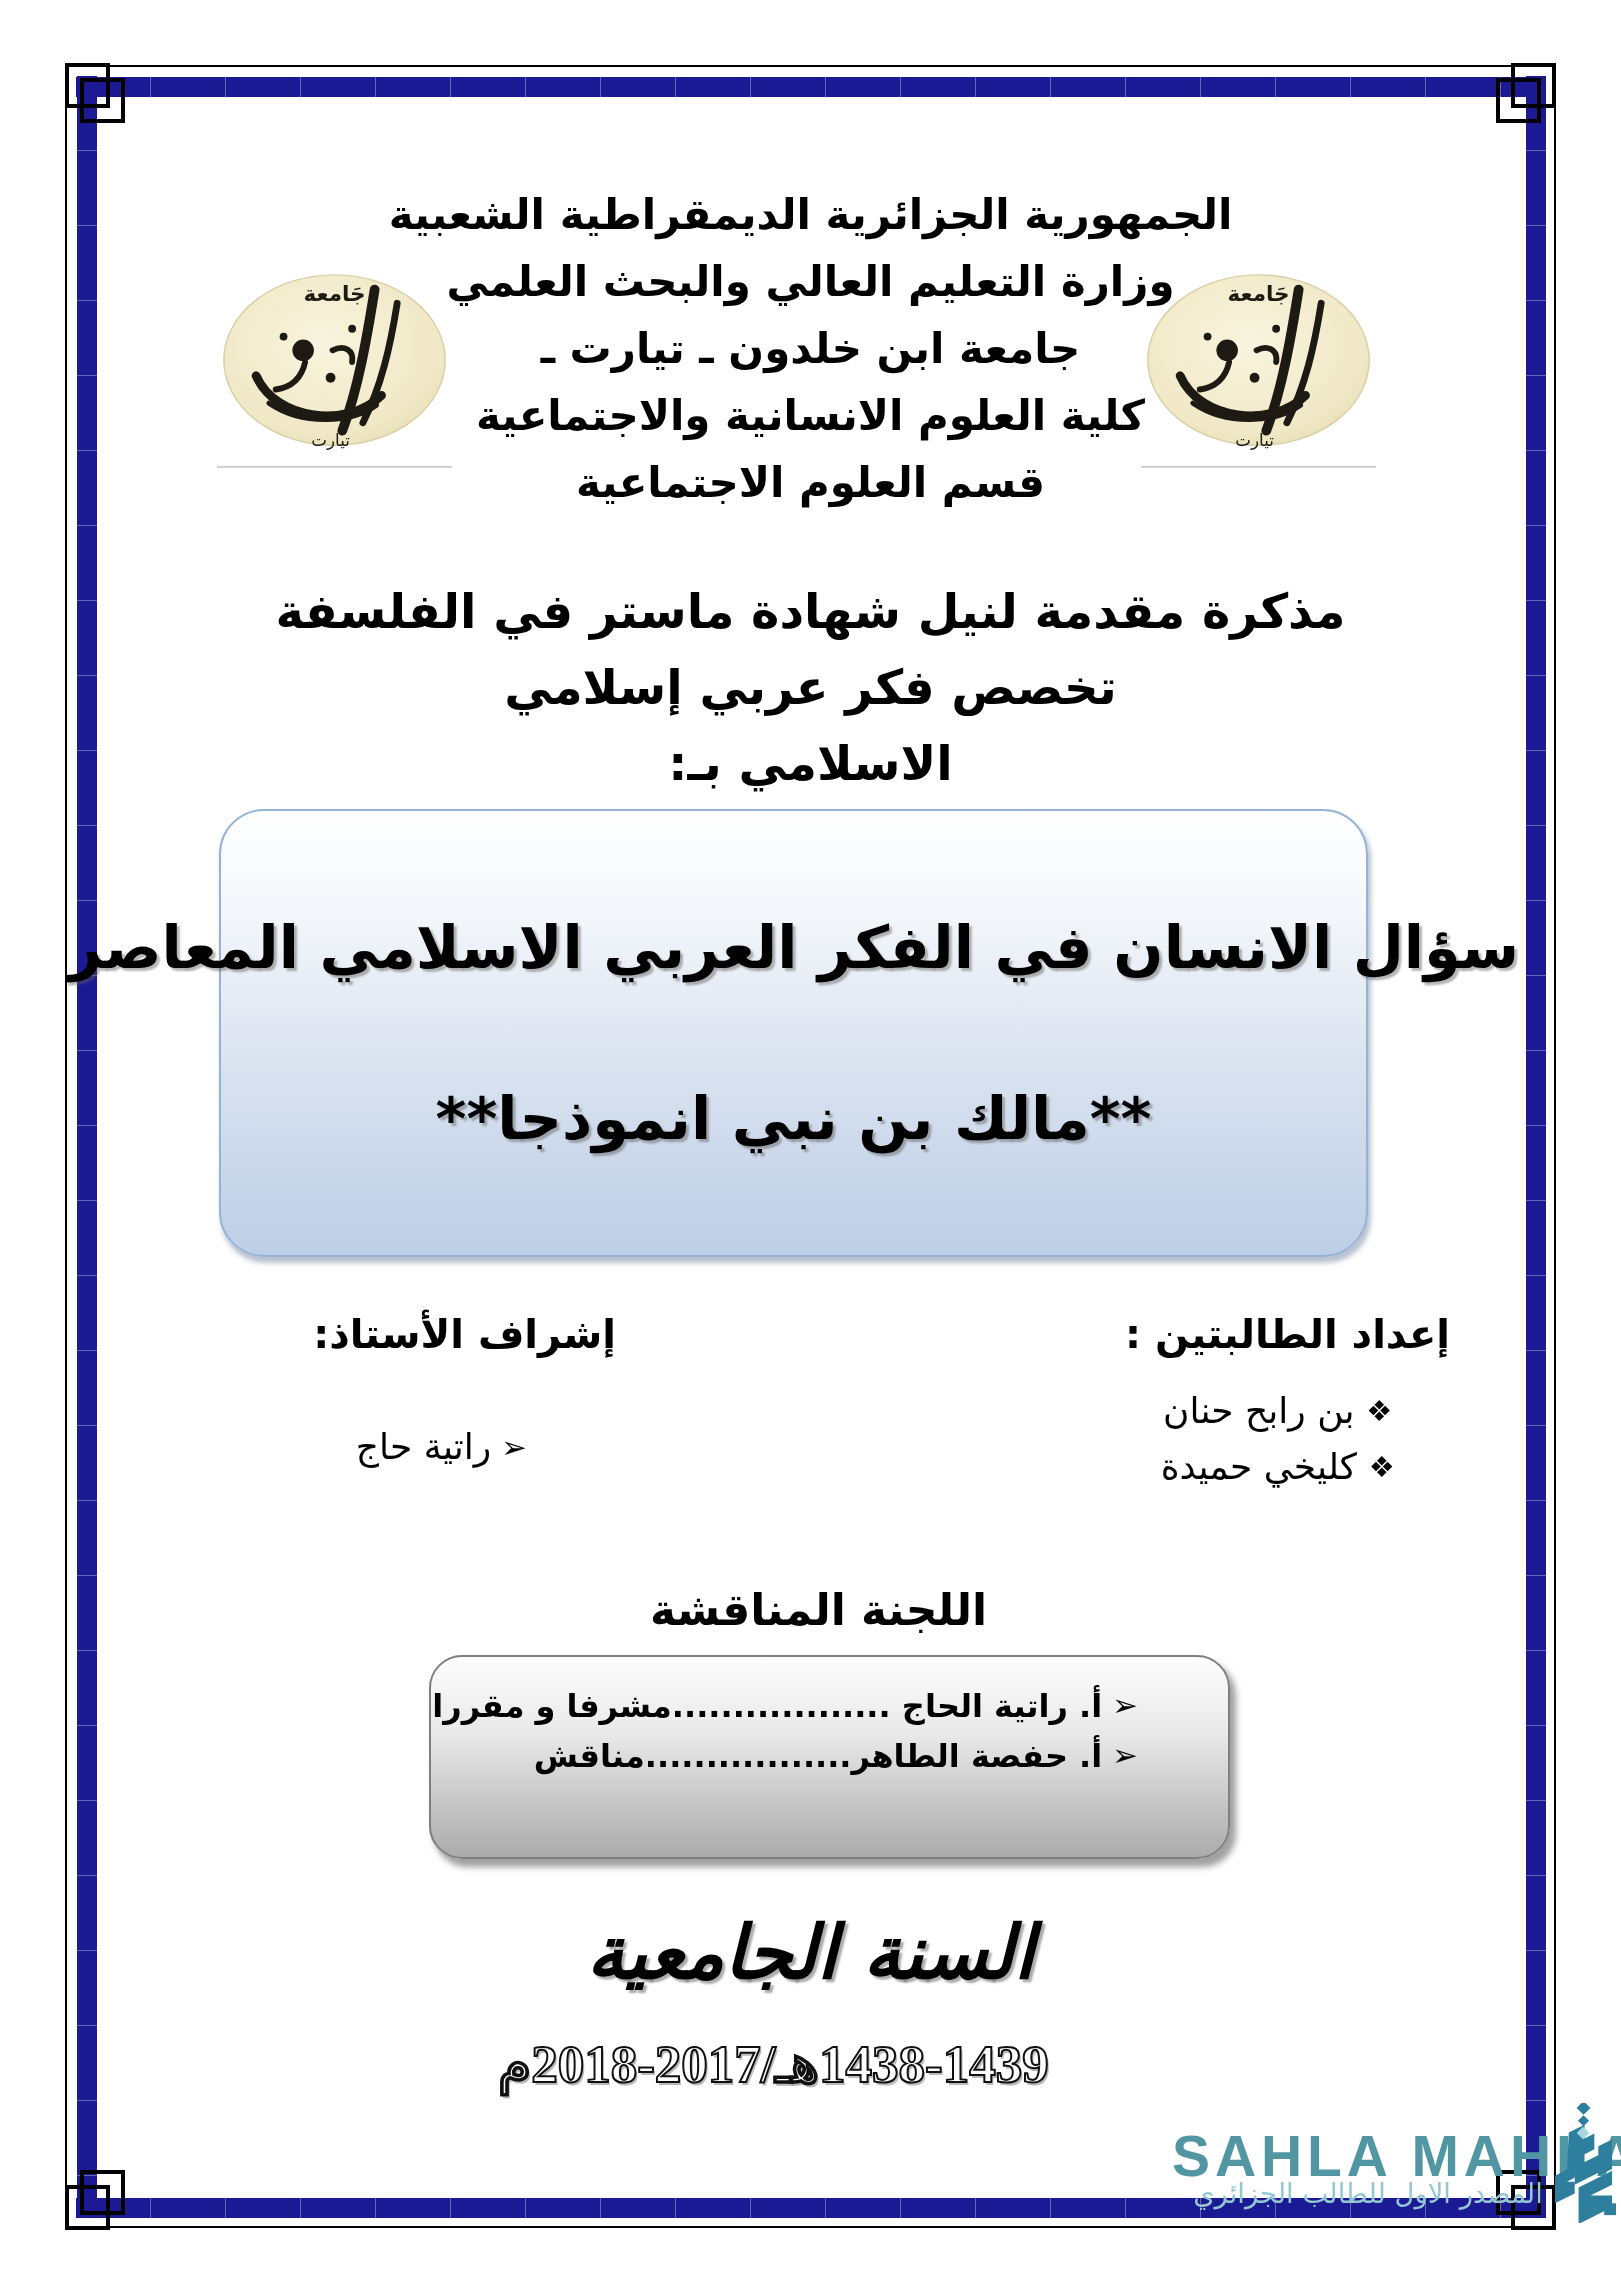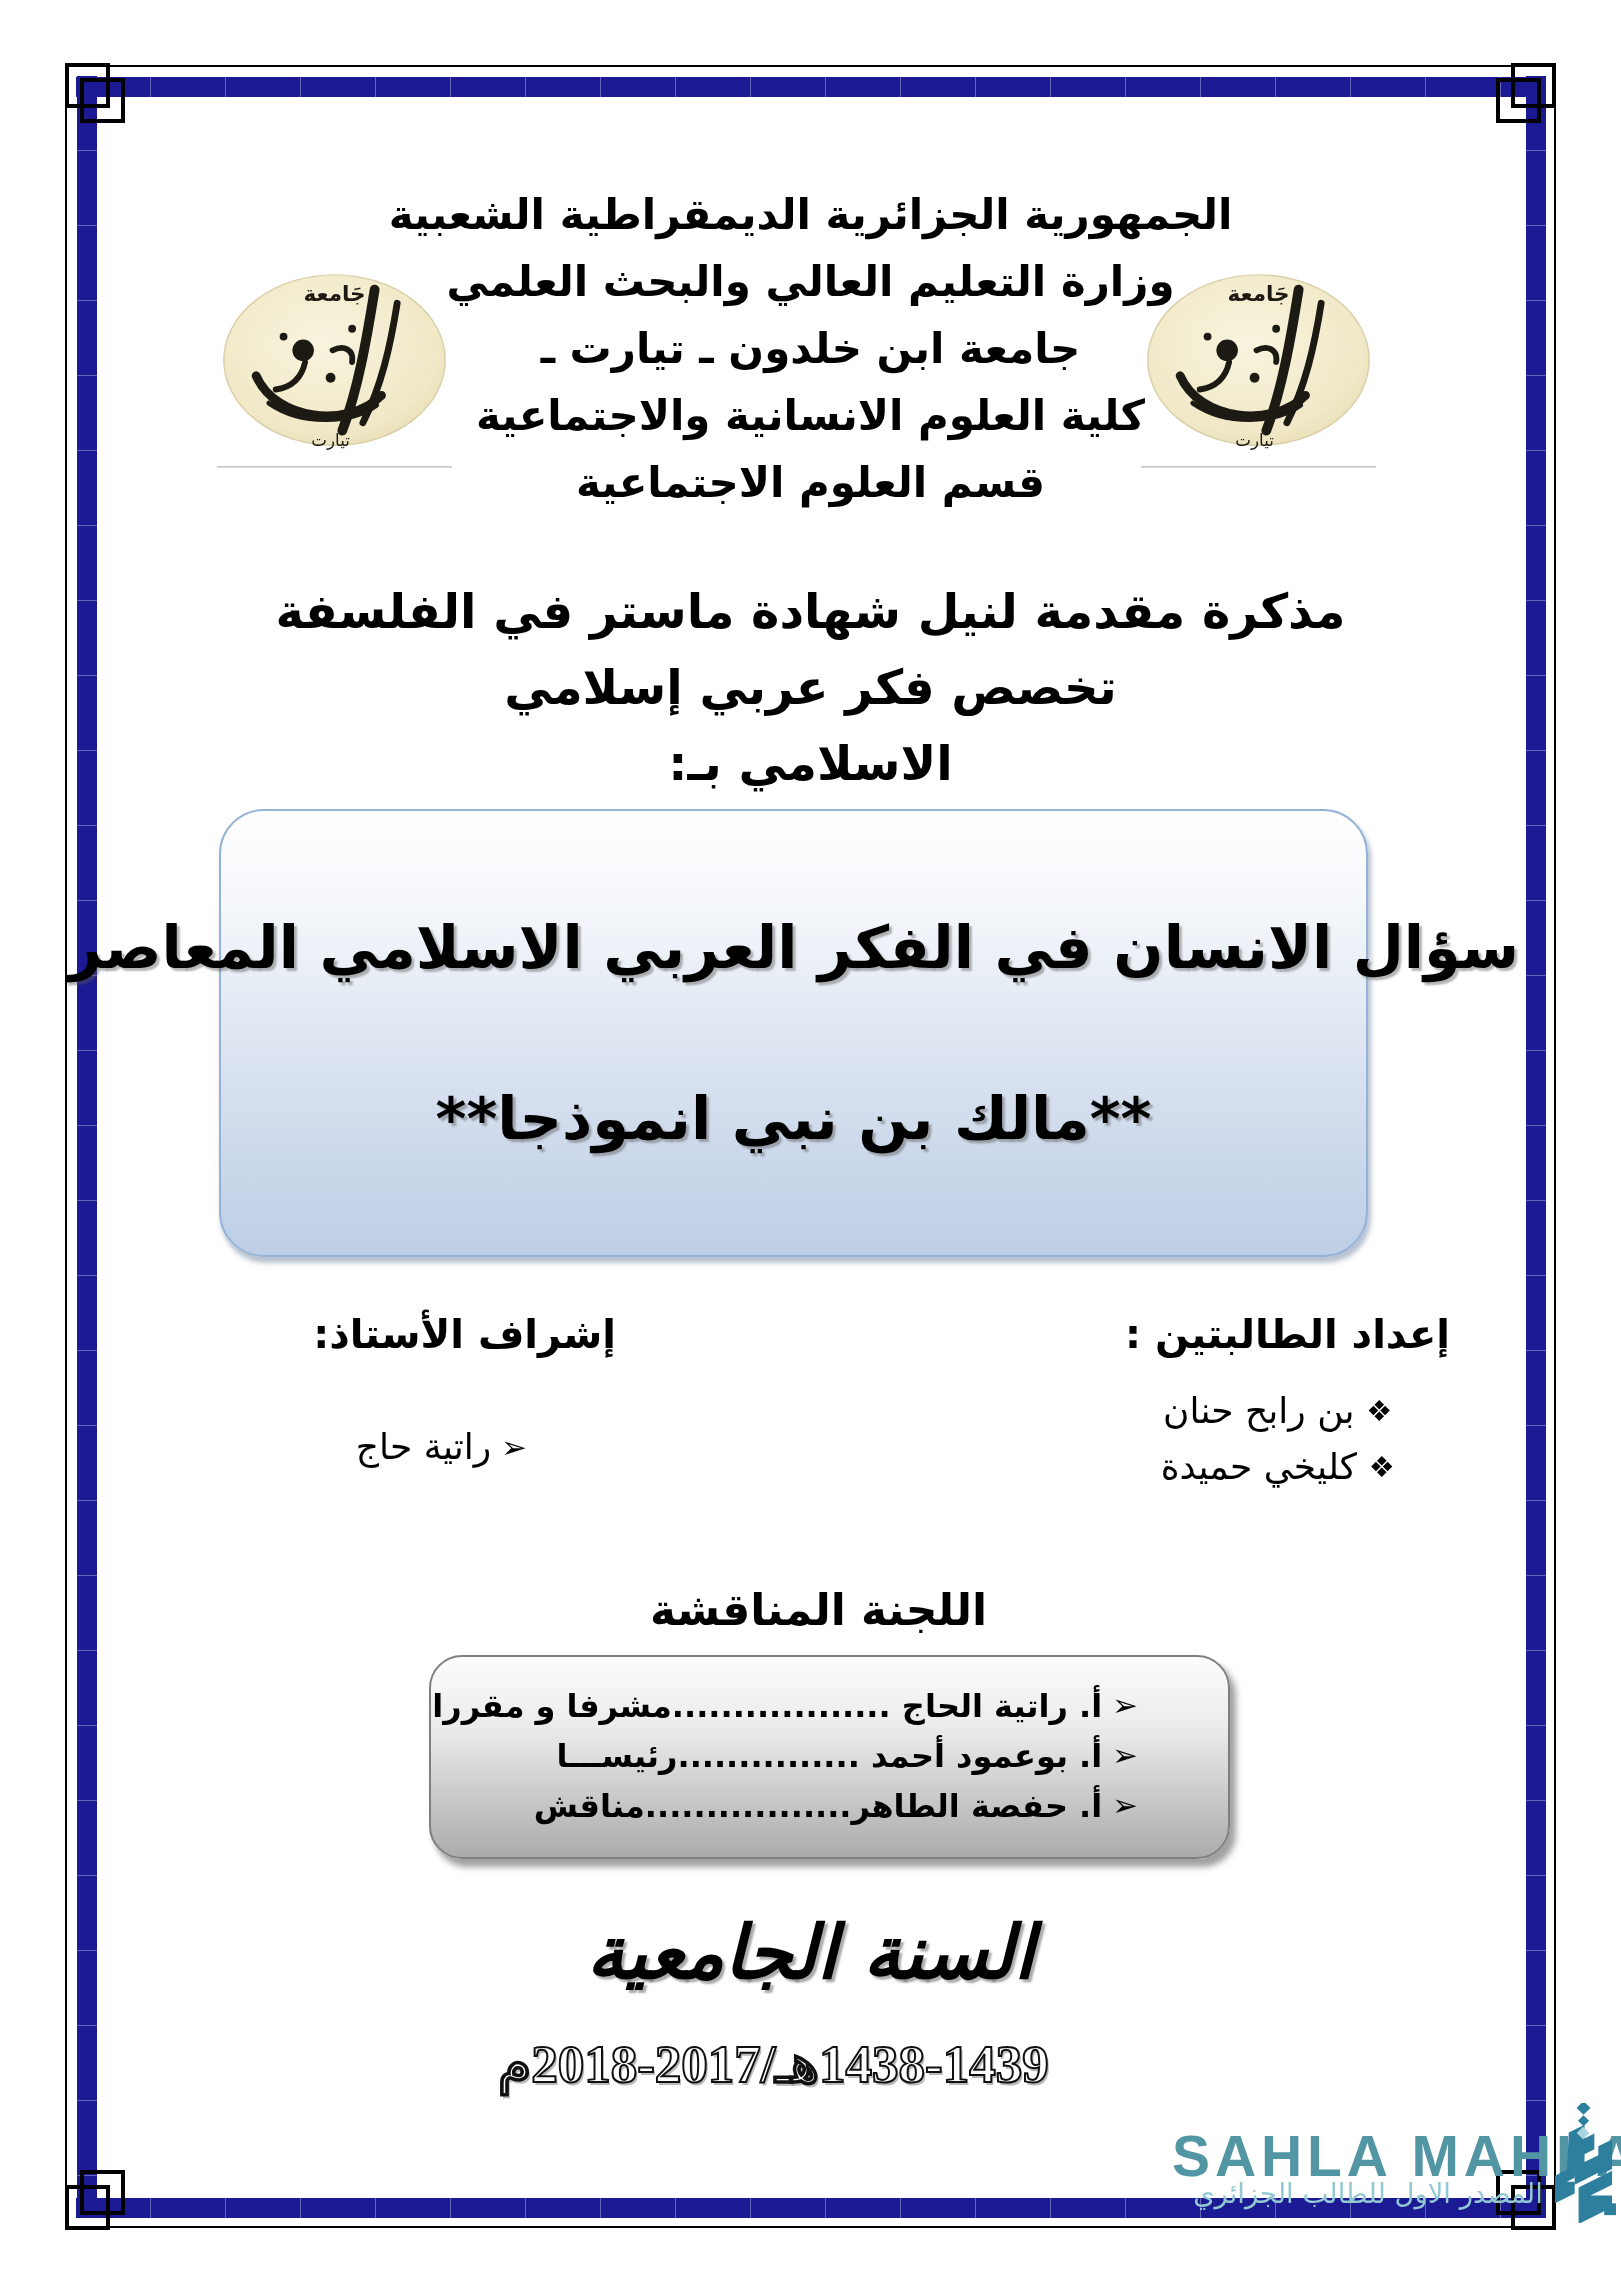--- a/index.html
+++ b/index.html
@@ -170,21 +170,20 @@
   </div>
 
   <div class="sup">
     <div class="head">إشراف الأستاذ:</div>
     <div class="item"><span class="arr">➢</span><span>راتية  حاج</span></div>
   </div>
 
   <div class="com-head">اللجنة المناقشة</div>
   <div class="com-box">
     <div class="row"><span class="arr">➢</span><span>أ. راتية الحاج ..................مشرفا و مقررا</span></div>
-    <div class="row"><span class="arr">➢</span><span>أ. بوعمود أحمد ...............رئيســـا</span></div>
     <div class="row"><span class="arr">➢</span><span>أ. حفصة الطاهر.................مناقش</span></div>
   </div>
 
   <div class="year-head">السنة الجامعية</div>
   <div class="year-val">1438-1439هـ/2017-2018م</div>
 
   <div class="wm">
     <div class="brand">SAHLA MAHLA</div>
     <div class="tag">المصدر الاول للطالب الجزائري</div>
   </div>

